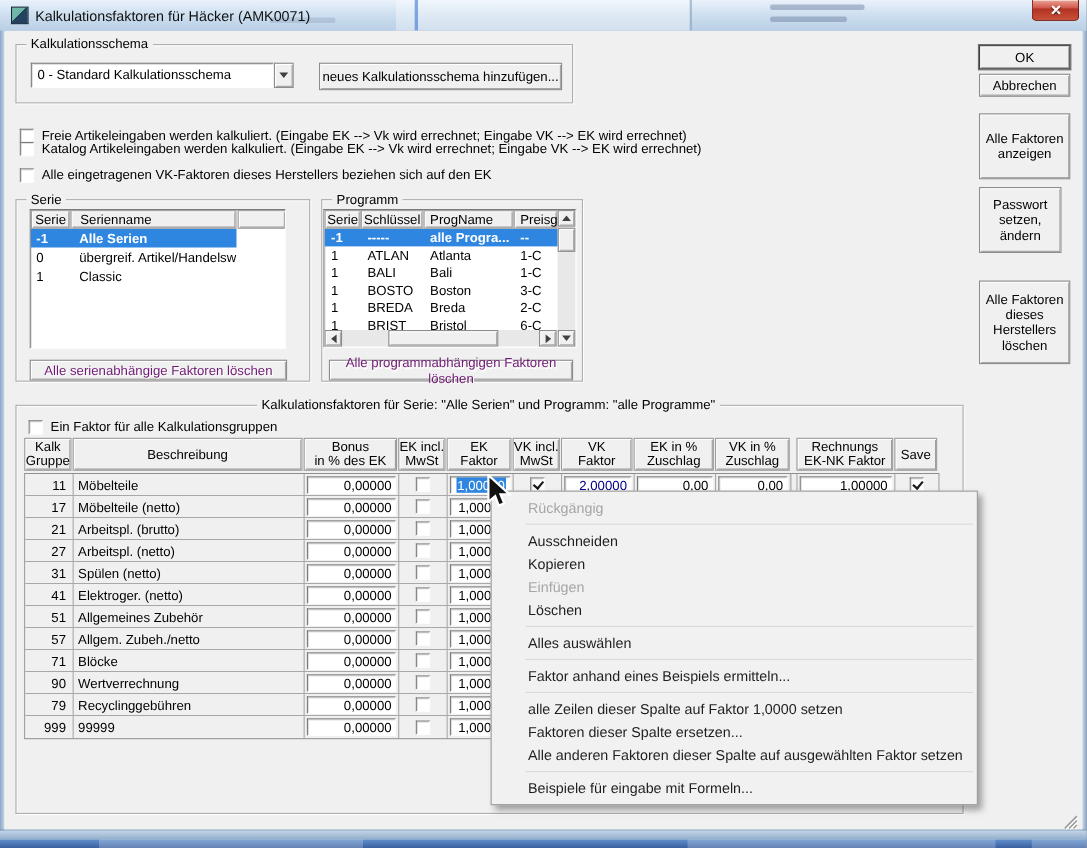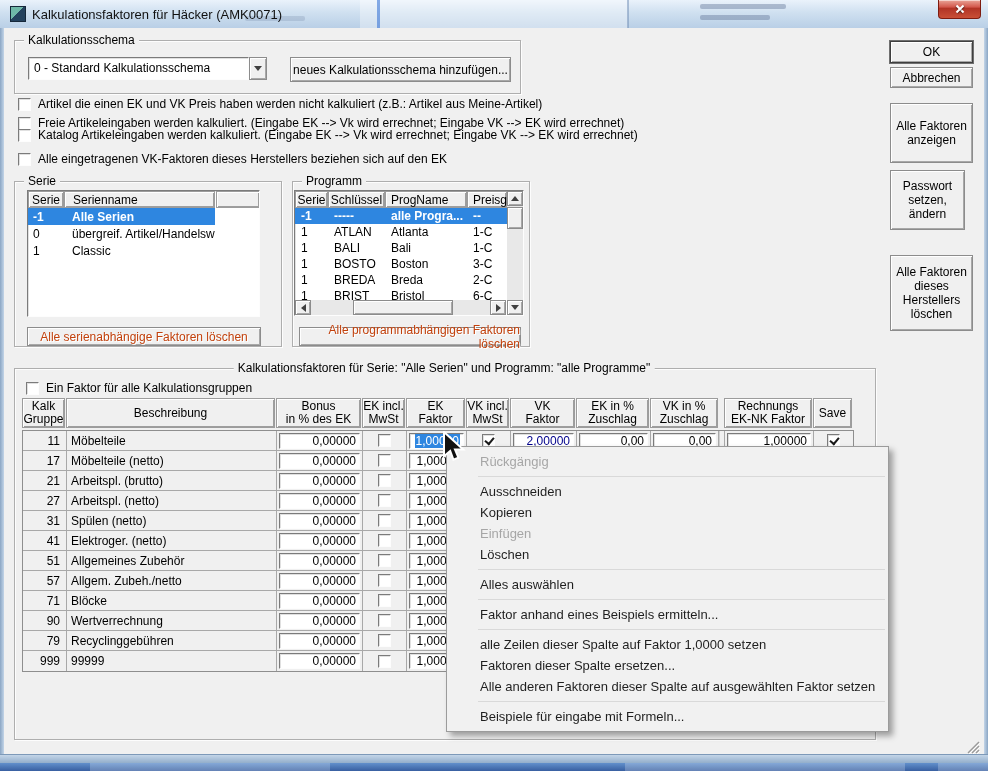--- a/index.html
+++ b/index.html
@@ -26,21 +26,21 @@
              background:linear-gradient(#eaa598,#d2564a 40%,#b13325 45%,#c94f36);box-shadow:inset 0 1px 0 rgba(255,255,255,.55);}
   .xbar{position:absolute;left:50%;top:50%;width:10px;height:2px;background:#fff;box-shadow:0 1px 1px rgba(0,0,0,.45);}
   .xa{transform:translate(-50%,-50%) rotate(45deg);} .xb{transform:translate(-50%,-50%) rotate(-45deg);}
   
   .gbox{position:absolute;border:1px solid #aeaeae;box-shadow:inset 1px 1px 0 #fdfdfd, 1px 1px 0 #fdfdfd;}
   .glabel{position:absolute;background:#f0f0f0;padding:0 4px;line-height:12px;}
   .btn{position:absolute;background:#f0f0f0;border:1px solid #8c8c8c;box-sizing:border-box;
        box-shadow:inset 1px 1px 0 #ffffff, inset -1px -1px 0 #a8a8a8;
        display:flex;align-items:center;justify-content:center;text-align:center;}
   .btn.default{border:1px solid #3f3f3f;box-shadow:inset 1px 1px 0 #ffffff, inset -1px -1px 0 #a8a8a8, 0 0 0 1px #6f6f6f;}
-  .btn.disabled{color:#c2410c;text-shadow:1px 1px 0 #fff;text-align:right;}
+  .btn.disabled{color:#701a75;text-shadow:1px 1px 0 #fff;}
   .prelines{white-space:pre-line;line-height:14px;}
   .sunken{background:#fff;border:1px solid;border-color:#7b7b7b #fdfdfd #fdfdfd #7b7b7b;box-sizing:border-box;
           box-shadow:inset 1px 1px 0 rgba(0,0,0,.12);}
   .cb{width:13px;height:13px;background:#fff;border:1px solid;border-color:#7b7b7b #fdfdfd #fdfdfd #7b7b7b;
       box-sizing:border-box;box-shadow:inset 1px 1px 0 rgba(0,0,0,.12);position:relative;}
   .cb.on::after{content:"";position:absolute;left:2px;top:2px;width:7px;height:4px;
       border-left:2px solid #1a1a1a;border-bottom:2px solid #1a1a1a;transform:rotate(-50deg);}
   .cbrow{position:absolute;display:flex;align-items:center;gap:7px;}
   .hdr3d{background:#f0f0f0;border:1px solid #9c9c9c;box-sizing:border-box;
          box-shadow:inset 1px 1px 0 #fff, inset -1px -1px 0 #9e9e9e;
@@ -125,24 +125,20 @@
   <div class="gbox" style="left:14px;top:40px;width:505px;height:52px;"></div>
   <div class="glabel" style="left:24px;top:34px;">Kalkulationsschema</div>
   <div class="combo" style="left:28px;top:57px;width:239px;height:23px;">
     <div class="field">0 - Standard Kalkulationsschema</div>
     <div class="drop">
         <div class="tri dn"></div>
       </div>
   </div>
   <div class="btn" style="left:290px;top:57px;width:221px;height:25px;">neues Kalkulationsschema hinzufügen...</div>
 
-  <div class="cbrow" style="left:18px;top:97px;">
-    <div class="cb"></div>
-    <span>Artikel die einen EK und VK Preis haben werden nicht kalkuliert (z.B.: Artikel aus Meine-Artikel)</span>
-  </div>
   <div class="cbrow" style="left:18px;top:116px;">
     <div class="cb"></div>
     <span>Freie Artikeleingaben werden kalkuliert. (Eingabe EK --&gt; Vk wird errechnet;  Eingabe VK --&gt; EK wird errechnet)</span>
   </div>
   <div class="cbrow" style="left:18px;top:128px;">
     <div class="cb"></div>
     <span>Katalog Artikeleingaben werden kalkuliert. (Eingabe EK --&gt; Vk wird errechnet;  Eingabe VK --&gt; EK wird errechnet)</span>
   </div>
   <div class="cbrow" style="left:18px;top:152px;">
     <div class="cb"></div>

